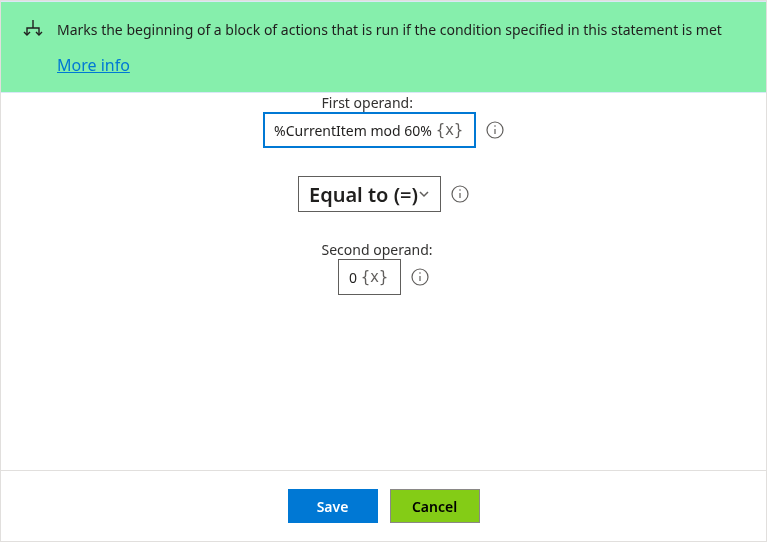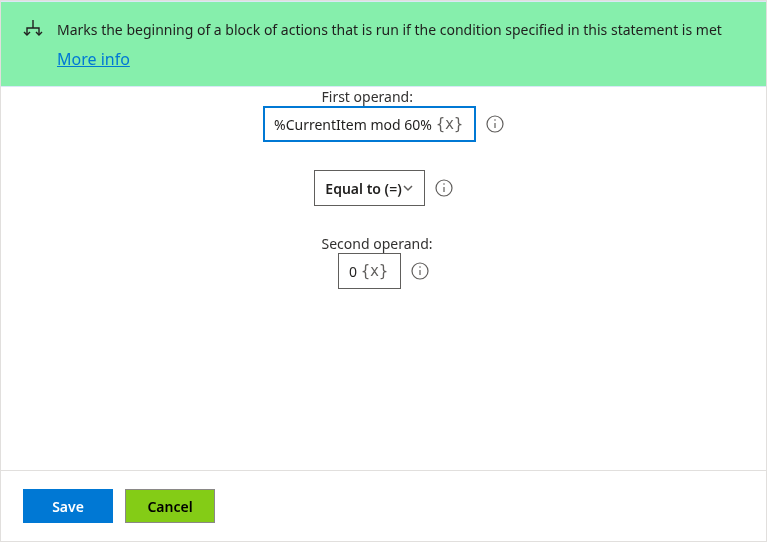--- a/index.html
+++ b/index.html
@@ -7,39 +7,39 @@
   .dialog { width: 767px; height: 542px; display: flex; flex-direction: column; position: relative; border:1px solid #e1dfdd; }
 
   .header { display:flex; align-items:center; justify-content:space-between; padding: 14px 22px 10px 22px; }
   .header h1 { font-size: 22px; font-weight:600; margin:0; }
   .close-btn { background:none; border:none; width:28px; height:28px; display:flex; align-items:center; justify-content:center; cursor:pointer; }
   .close-btn svg { width:14px; height:14px; stroke:#333; stroke-width:1.5; }
 
   .info-banner { background:#86efac; border-top:1px solid #d9e8f7; border-bottom:1px solid #d9e8f7; padding:16px 22px; display:flex; gap:14px; align-items:flex-start; }
   .banner-icon { flex:0 0 auto; margin-top:2px; }
   .banner-text { font-size:14px; color:#201f1e; line-height:1.4; }
-  .banner-link { color:#0078d4; text-decoration:underline; cursor:pointer; display:inline-block; margin-top:8px; }
+  .banner-link { color:#0078d4; text-decoration:underline; cursor:pointer; display:inline-block; margin-top:14px; }
 
   .section-title { font-size:18px; font-weight:400; color:#323130; padding: 26px 22px 18px 22px; }
 
   .params { padding: 0 22px; }
   .param-row { display:flex; align-items:center; margin-bottom:28px;flex-direction:column; }
   .param-label { width:124px; font-size:14px; color:#323130; }
   .field-wrap { flex:1; display:flex; align-items:center; gap:10px; }
   .text-field { flex:1; height:36px; border:1px solid #605e5c; display:flex; align-items:center; padding:0 8px 0 10px; font-size:14px; }
   .text-field.focused { border-color:#0078d4; border-width:1px; box-shadow: inset 0 0 0 1px #0078d4; }
   .text-field .value { flex:1; color:#201f1e; }
   .var-token { font-family: Consolas, monospace; color:#605e5c; font-size:15px; padding:0 4px; cursor:pointer; }
-  .select-field { flex:1; height:36px; border:1px solid #605e5c; display:flex; align-items:center; padding:0 10px; font-size:14px; font-weight:600; justify-content:space-between; cursor:pointer; }
+  .select-field { flex:1; height:36px; border:1px solid #605e5c; display:flex; align-items:center; padding:0 10px; font-size:20px; font-weight:600; justify-content:space-between; cursor:pointer; }
   .chevron { display:flex; align-items:center; }
   .chevron svg { width:12px; height:12px; stroke:#605e5c; stroke-width:1.5; fill:none; }
   .info-icon { width:18px; height:18px; flex:0 0 auto; display:flex; align-items:center; justify-content:center; cursor:default; }
   .info-icon svg { width:18px; height:18px; }
 
-  .footer { margin-top:auto; border-top:1px solid #e1dfdd; padding:18px 22px; display:flex; justify-content:flex-start; gap:12px; }
+  .footer { margin-top:auto; border-top:1px solid #e1dfdd; padding:18px 22px; display:flex; justify-content:center; gap:12px; }
   .btn { height:34px; min-width:90px; padding:0 20px; font-size:14px; font-weight:600; border:1px solid #8a8886; background:#84cc16; cursor:pointer; }
   .btn.primary { background:#0078d4; border-color:#0078d4; color:#fff; }
 </style>
 </head>
 <body>
 
 <div class="dialog">
 
 
   <div class="info-banner">

